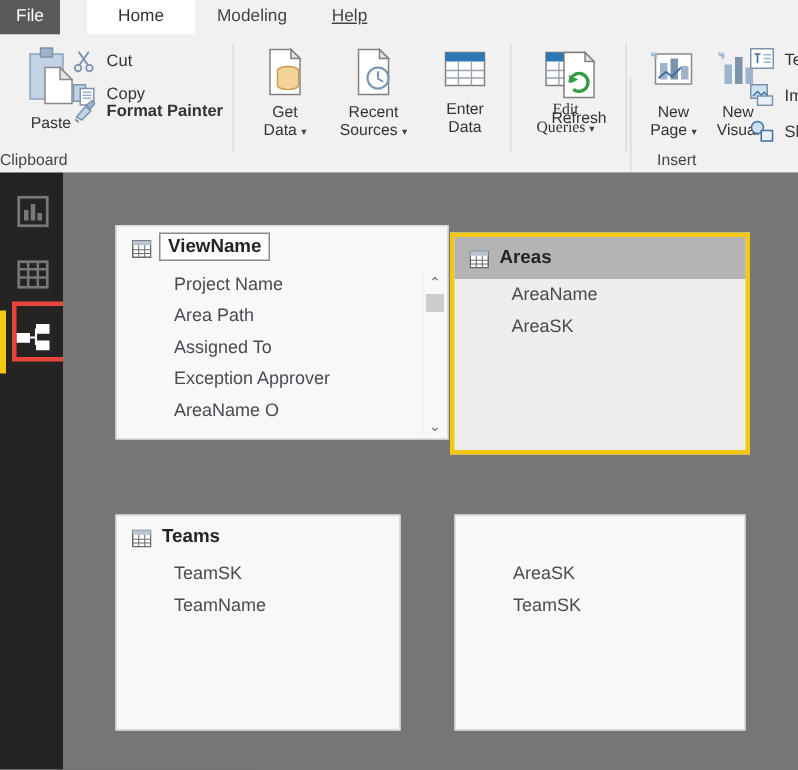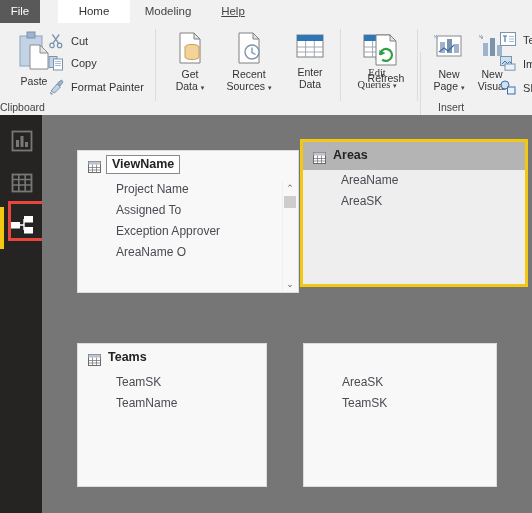--- a/index.html
+++ b/index.html
@@ -173,21 +173,21 @@
         <span class="ic">
           <svg width="16" height="16" viewBox="0 0 16 16">
             <rect x="1" y="1.5" width="8" height="11" fill="#c3d3e5" stroke="#7b93ad"></rect>
             <rect x="5.5" y="4" width="9" height="11" fill="#ffffff" stroke="#7b93ad"></rect>
             <path d="M7 6.5h6 M7 8.5h6 M7 10.5h6" stroke="#9db4cc" stroke-width="0.9"></path>
           </svg>
         </span>
         <span class="tx">Copy</span>
       </div>
 
-      <div class="smallbtn" style="left:48px;top:56px;">
+      <div class="smallbtn" style="left:48px;top:43px;font-weight:bold;">
         <span class="ic">
           <svg width="16" height="16" viewBox="0 0 16 16">
             <path d="M3 12 L9 5 L12.5 8 L6.5 14 z" fill="#c3d3e5" stroke="#7b93ad"></path>
             <path d="M9.5 4 L13.5 1 L15 3 L12 7 z" fill="#9db4cc" stroke="#7b93ad"></path>
             <path d="M2 13.5 L4.5 15.5" stroke="#7b93ad" stroke-width="1.2"></path>
           </svg>
         </span>
         <span class="tx">Format Painter</span>
       </div>
 
@@ -376,34 +376,35 @@
           <svg width="13" height="12" viewBox="0 0 13 12">
             <rect x="0.5" y="0.5" width="12" height="11" fill="#fff" stroke="#6b6b6b"></rect>
             <rect x="0.5" y="0.5" width="12" height="3" fill="#b9c4cf"></rect>
             <path d="M0.5 6.5 h12 M0.5 9 h12 M4.5 3.5 v8 M8.5 3.5 v8" stroke="#6b6b6b" stroke-width="0.7"></path>
           </svg>
         </span>
         <span class="tcname editing">ViewName</span>
       </div>
       <div class="tcfields clip" style="height:113px;">
         <div class="tfield">Project Name</div>
+        <div class="tfield">Area Path</div>
         <div class="tfield">Assigned To</div>
         <div class="tfield">Exception Approver</div>
         <div class="tfield">AreaName O</div>
       </div>
 
       <div class="vscroll" style="right:1px;top:30px;bottom:1px;">
         <div class="arrow" style="top:0;">⌃</div>
         <div class="track" style="top:14px;bottom:14px;"></div>
         <div class="thumb" style="top:15px;height:12px;"></div>
         <div class="arrow" style="bottom:0;">⌄</div>
       </div>
     </div>
 
-    <div class="tcard selected" style="left:258px;top:24px;width:228px;height:148px;">
+    <div class="tcard selected" style="left:258px;top:40px;width:200px;height:148px;">
       <div class="tchead">
         <span class="tbl-icon">
           <svg width="13" height="12" viewBox="0 0 13 12">
             <rect x="0.5" y="0.5" width="12" height="11" fill="#fff" stroke="#6b6b6b"></rect>
             <rect x="0.5" y="0.5" width="12" height="3" fill="#b9c4cf"></rect>
             <path d="M0.5 6.5 h12 M0.5 9 h12 M4.5 3.5 v8 M8.5 3.5 v8" stroke="#6b6b6b" stroke-width="0.7"></path>
           </svg>
         </span>
         <span class="tcname">Areas</span>
       </div>

